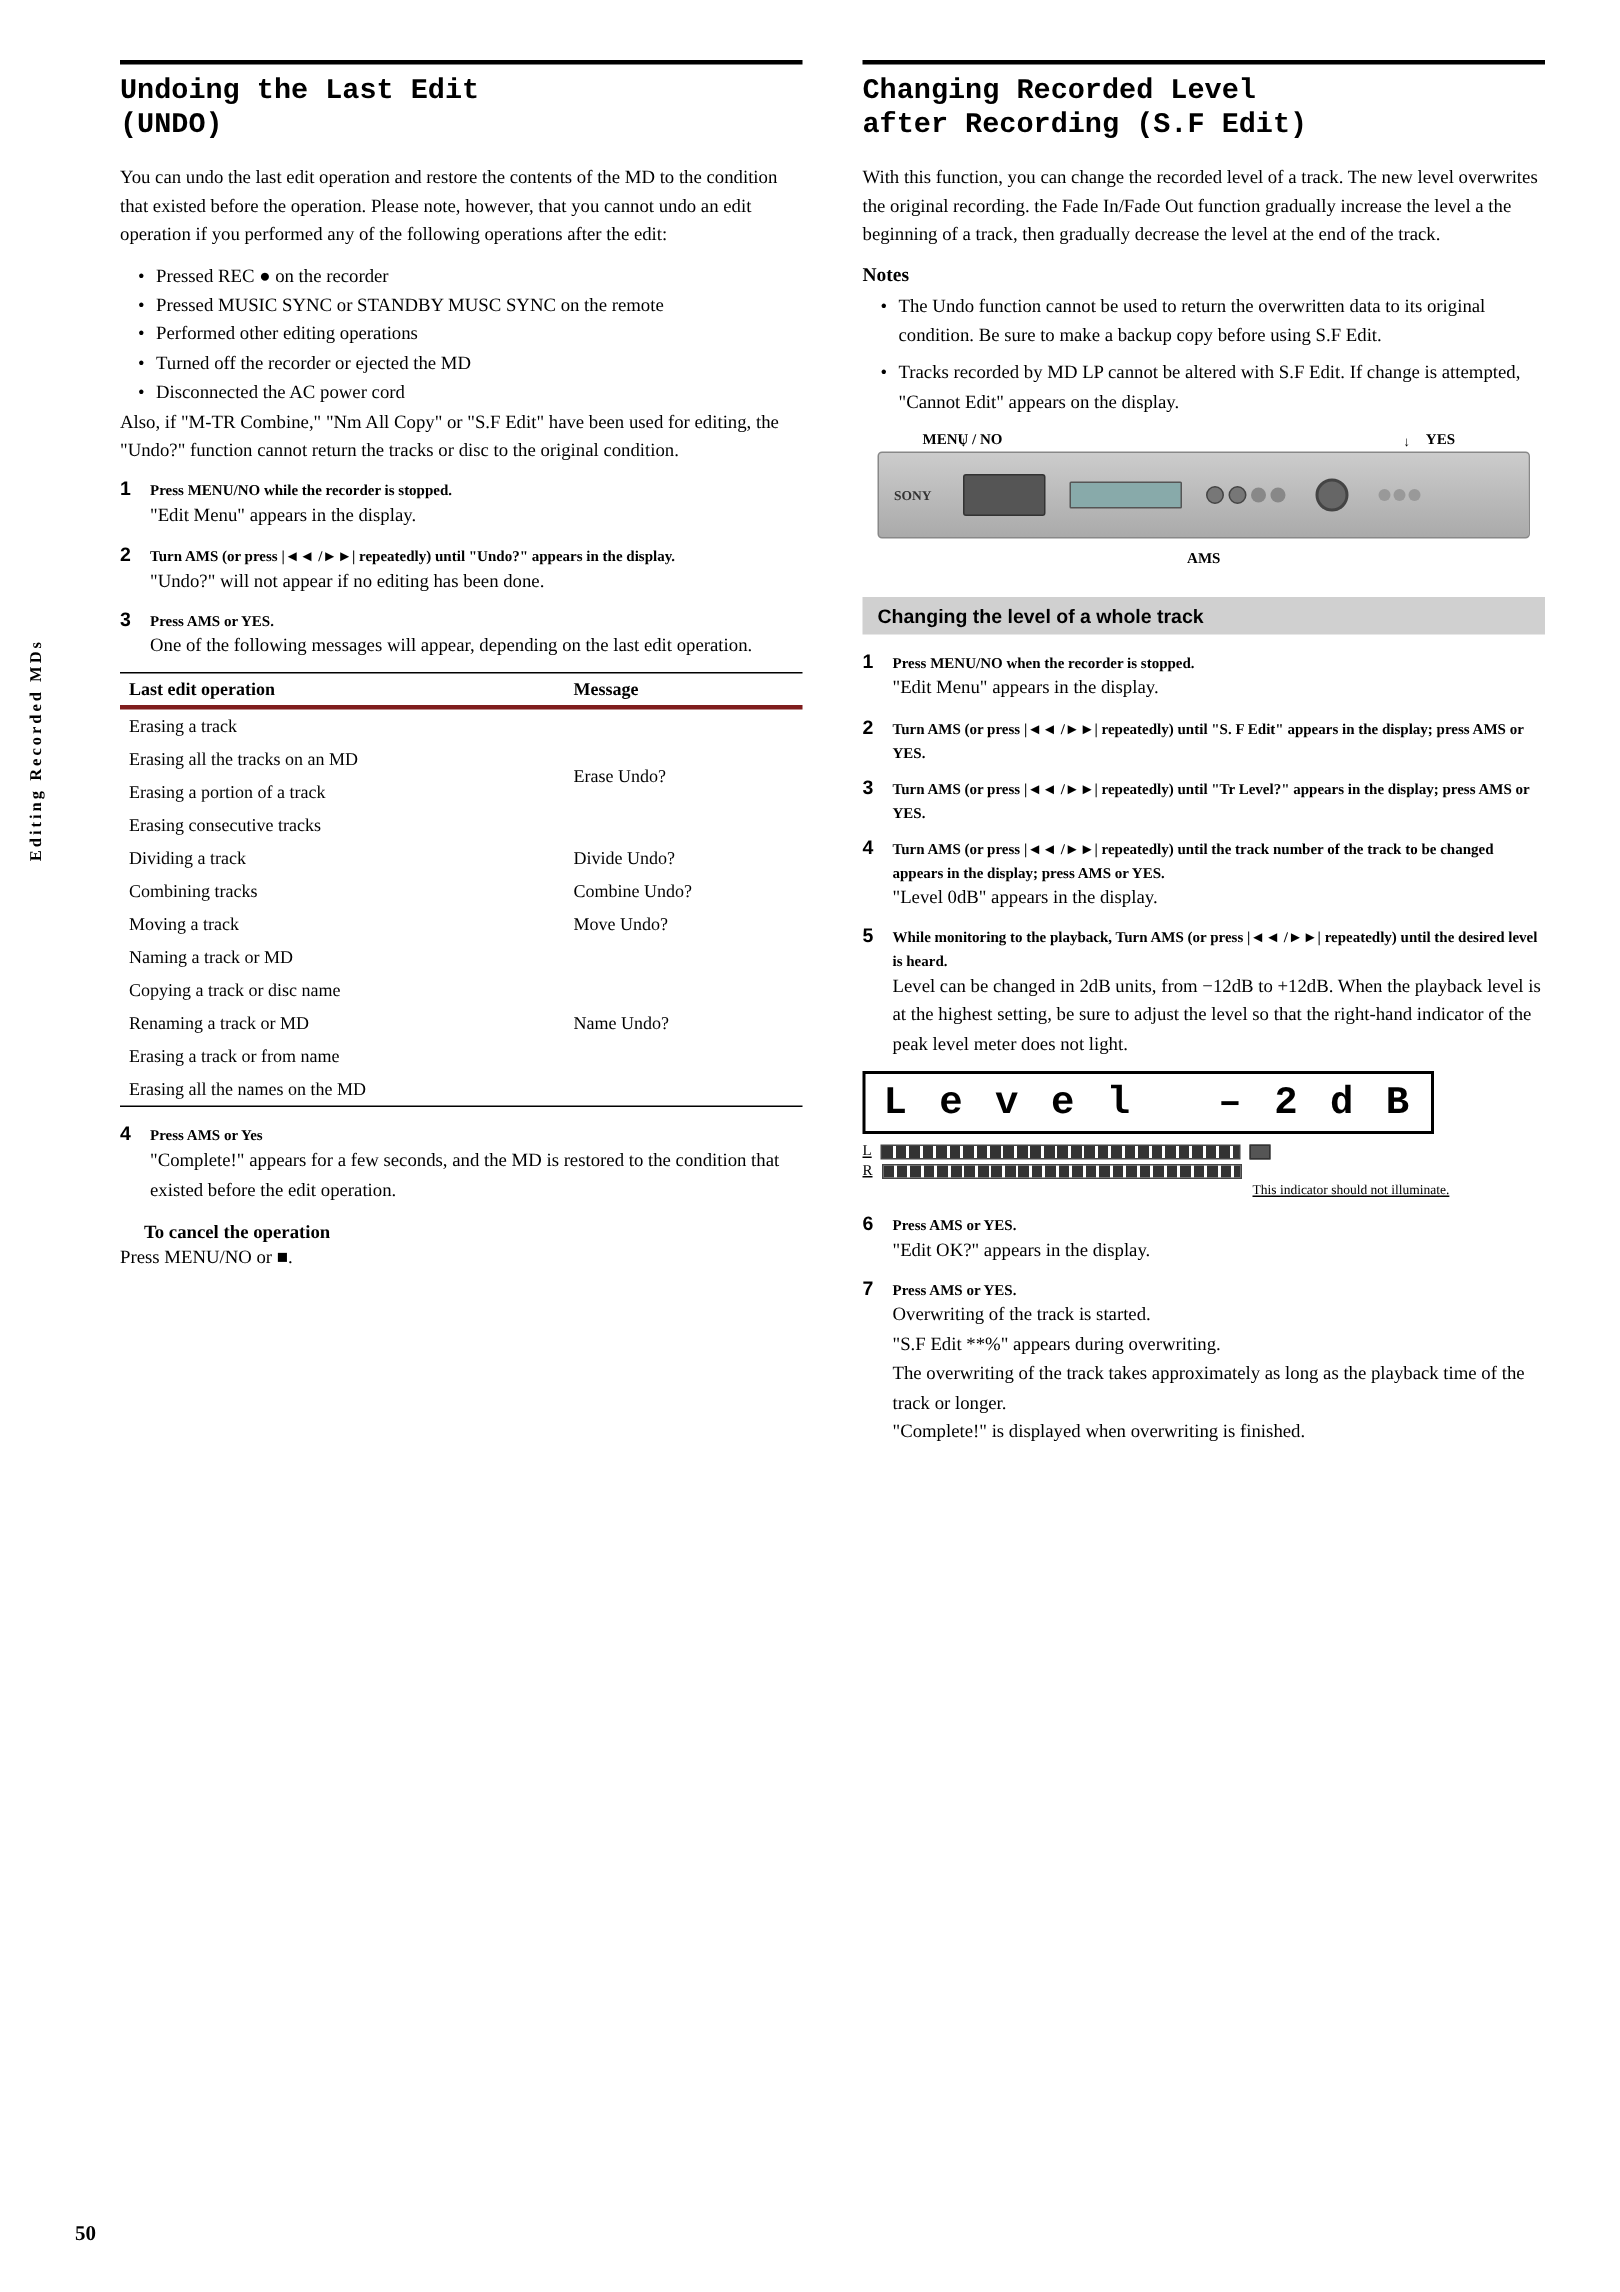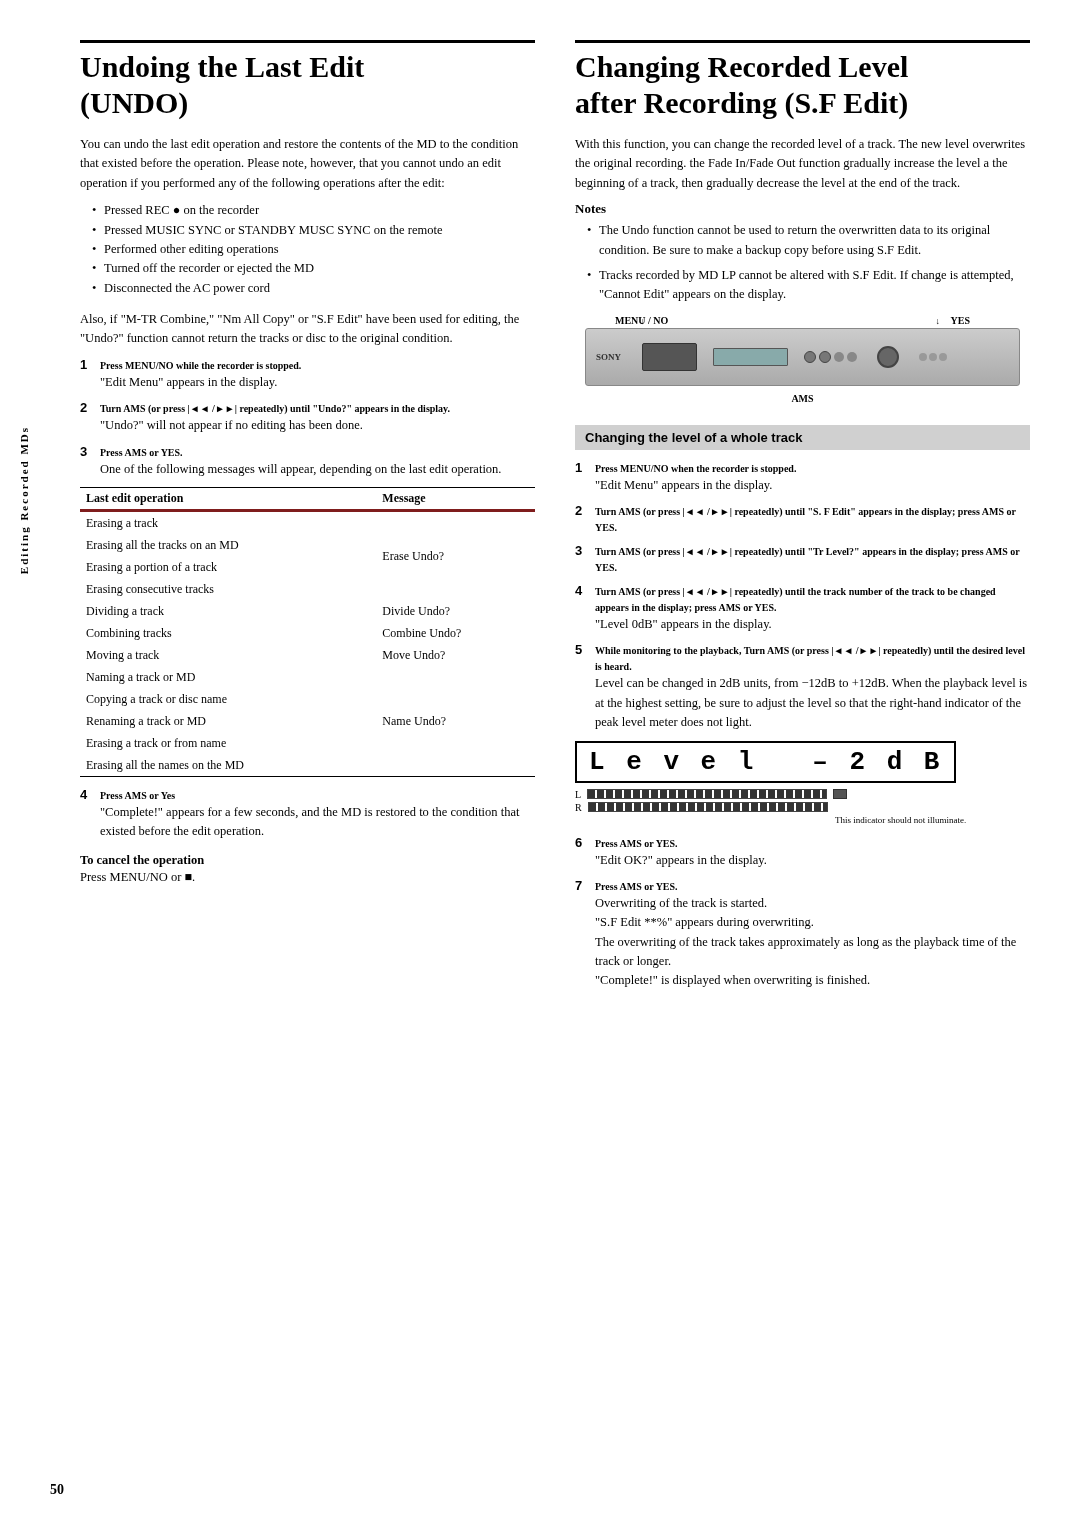--- a/index.html
+++ b/index.html
@@ -39,34 +39,34 @@
     .col-right {
       flex: 1;
     }
     
     .section-header {
       border-top: 3px solid #000;
       padding-top: 6px;
       margin-bottom: 14px;
     }
     .section-title {
-      font-size: 30px;
+      font-size: 19px;
       font-weight: bold;
       line-height: 1.2;
-      font-family: Liberation Serif, serif;
+      font-family: Liberation Mono, monospace;
     }
     
     .body-text {
       font-size: 12.5px;
       line-height: 1.55;
       margin-bottom: 8px;
     }
     .bullet-list {
       margin-left: 12px;
-      margin-bottom: 12px;
+      margin-bottom: 0;
     }
     .bullet-list li {
       font-size: 12.5px;
       line-height: 1.55;
       list-style: none;
       position: relative;
       padding-left: 12px;
     }
     .bullet-list li::before {
       content: '•';
@@ -120,20 +120,21 @@
     .edit-table tr:last-child td {
       border-bottom: 1px solid #000;
     }
     
     .cancel-section {
       margin-top: 10px;
     }
     .cancel-title {
       font-size: 12.5px;
       font-weight: bold;
+      margin-left: 16px;
     }
     
     .notes-title {
       font-size: 13px;
       font-weight: bold;
       margin-bottom: 4px;
     }
     .notes-list {
       margin-left: 12px;
     }
@@ -389,21 +390,21 @@
       </div>
 
       <div class="step">
         <span class="step-num">5</span>
         <div class="step-content">
           <span class="step-title bold">While monitoring to the playback, Turn AMS (or press |◄◄ /►►| repeatedly) until the desired level is heard.</span><br>
           <span class="step-body">Level can be changed in 2dB units, from −12dB to +12dB. When the playback level is at the highest setting, be sure to adjust the level so that the right-hand indicator of the peak level meter does not light.</span>
         </div>
       </div>
 
-      <div style="margin: 8px 0;">
+      <div style="margin: 8px 0; text-decoration: underline;">
         <div style="font-family: 'Courier New', monospace; font-size: 26px; font-weight: bold; letter-spacing: 3px; border: 2px solid #000; display: inline-block; padding: 4px 12px; background:#fff;">
           L e v e l &nbsp;&nbsp;– 2 d B
         </div>
         <div class="meter-wrapper" style="margin-top:6px;">
           <div style="display:flex; align-items:center; gap:6px;">
             <span style="font-size:10px;">L</span>
             <div style="height:10px; width:240px; background: repeating-linear-gradient(to right, #333 0px, #333 7px, #fff 7px, #fff 9px); border:1px solid #444;"></div>
             <div style="width:14px;height:10px;background:#555;border:1px solid #333;"></div>
           </div>
           <div style="display:flex; align-items:center; gap:6px; margin-top:2px;">

